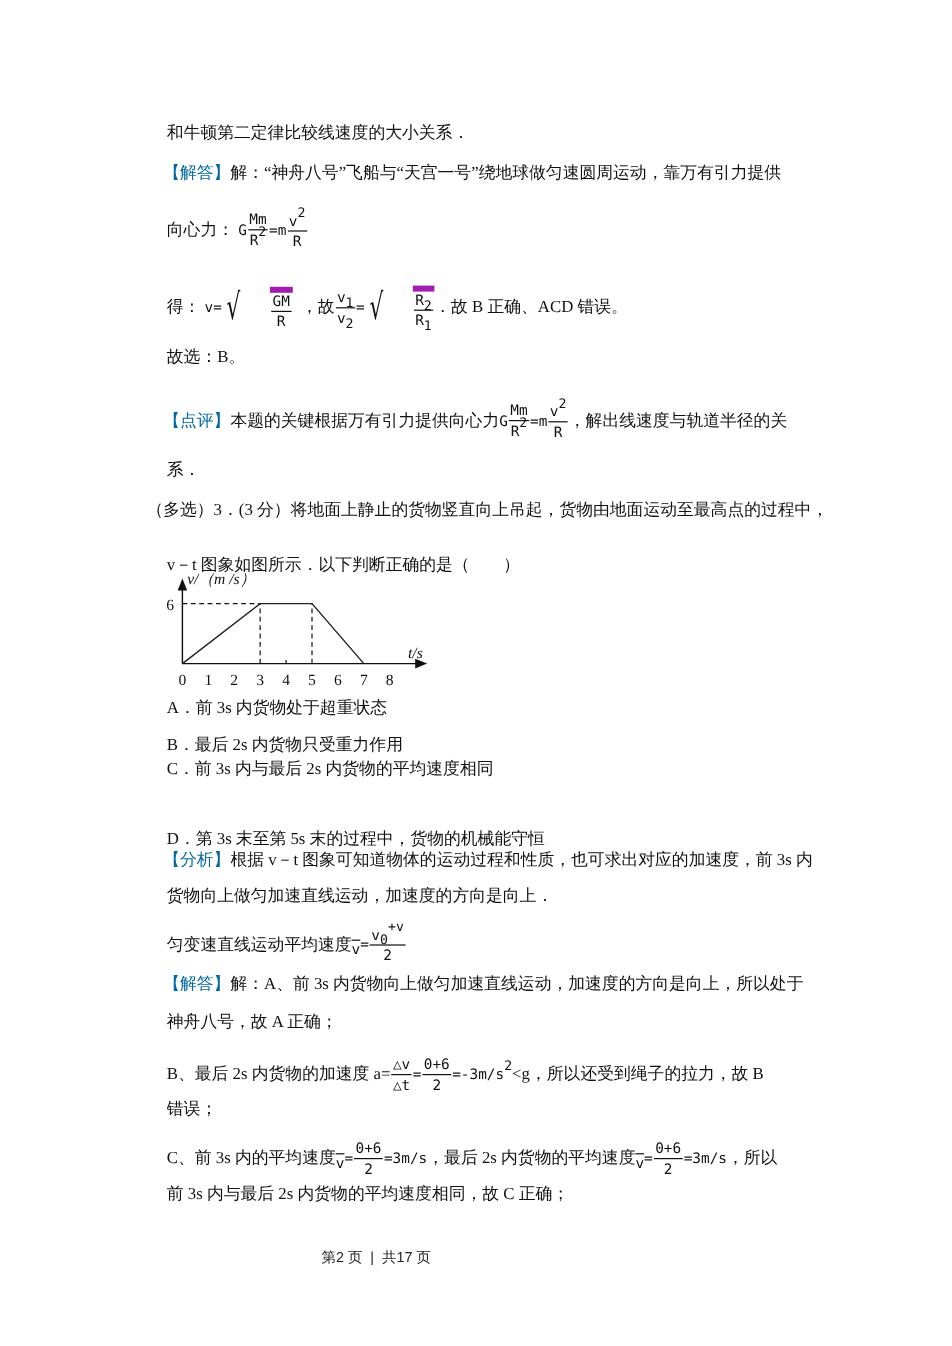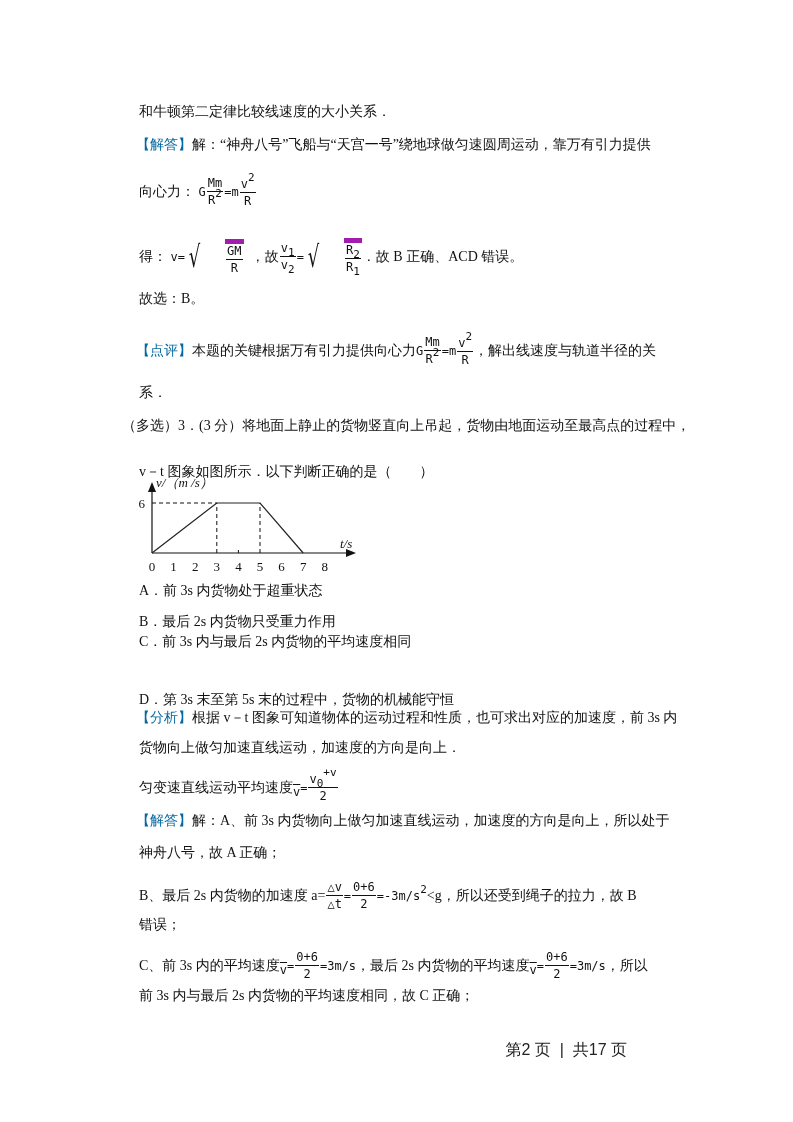--- a/index.html
+++ b/index.html
@@ -10,22 +10,22 @@
   .m { font-family: "DejaVu Sans Mono", "Liberation Mono", monospace; font-size: 12px; }
   .frac { display: inline-flex; flex-direction: column; align-items: center; vertical-align: middle; margin: 0 1px; }
   .frac .num { border-bottom: 1px solid #111; padding: 0 1px; line-height: 15px; }
   .frac .den { line-height: 16px; }
   .sup { font-size: 11px; position: relative; top: -7px; }
   .sub { font-size: 11px; position: relative; top: 4px; }
   .sqrt { display: inline-flex; align-items: center; vertical-align: middle; }
   .sqrt .rad { font-size: 30px; line-height: 30px; font-family: "DejaVu Sans", sans-serif; transform: scaleX(0.6); margin-right: -3px; }
   .sqrt .body { border-top: 5px solid #a21caf; margin-left: 24px; }
   .bar { text-decoration: overline; }
-  .footer { position: absolute; top: 1040px; left: 0; width: 627px; text-align: right;
-            font-family: "Liberation Sans", "DejaVu Sans", sans-serif; font-size: 16px; color: #222; }
+  .footer { position: absolute; top: 1040px; left: 0; width: 627px; text-align: center;
+            font-family: "Liberation Sans", "DejaVu Sans", sans-serif; font-size: 12px; color: #222; }
   svg text { font-family: "Liberation Serif", serif; font-size: 13px; fill: #111; }
 </style>
 </head>
 <body>
 
 <div class="line" style="top:102px;">和牛顿第二定律比较线速度的大小关系．</div>
 
 <div class="line" style="top:135px; left:136px;">
   <span class="tag">【解答】</span><span>解：“神舟八号”飞船与“天宫一号”绕地球做匀速圆周运动，靠万有引力提供</span>
 </div>

